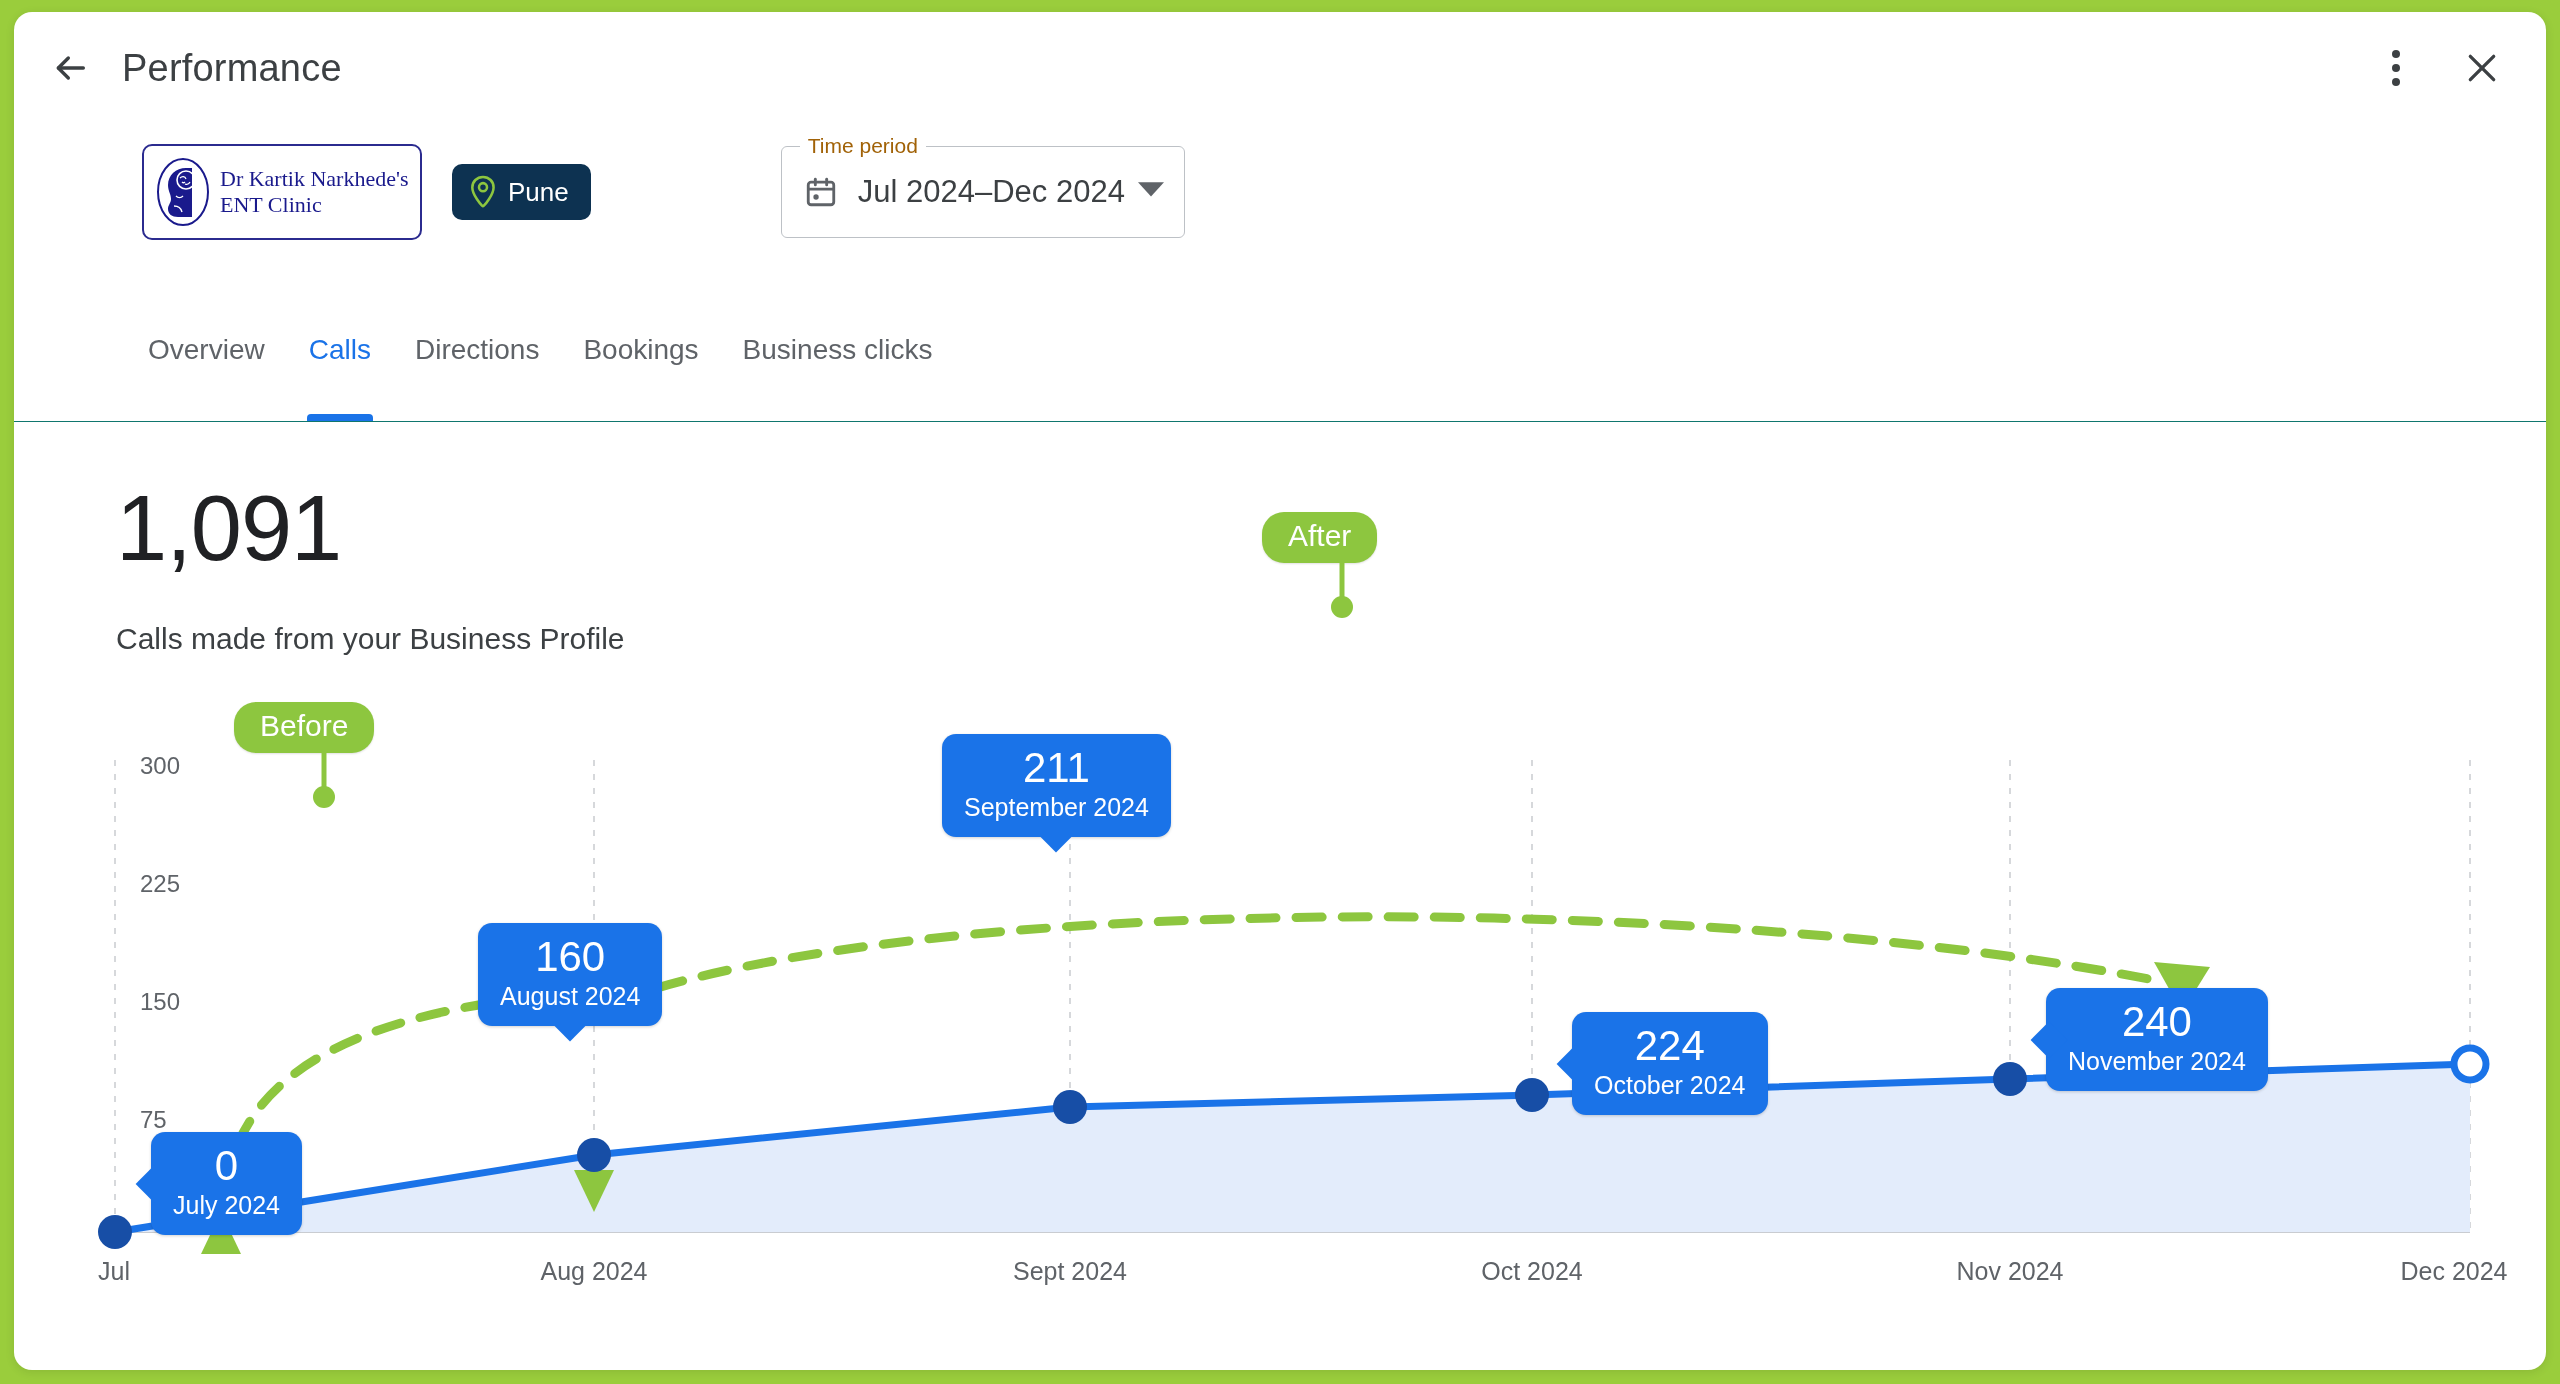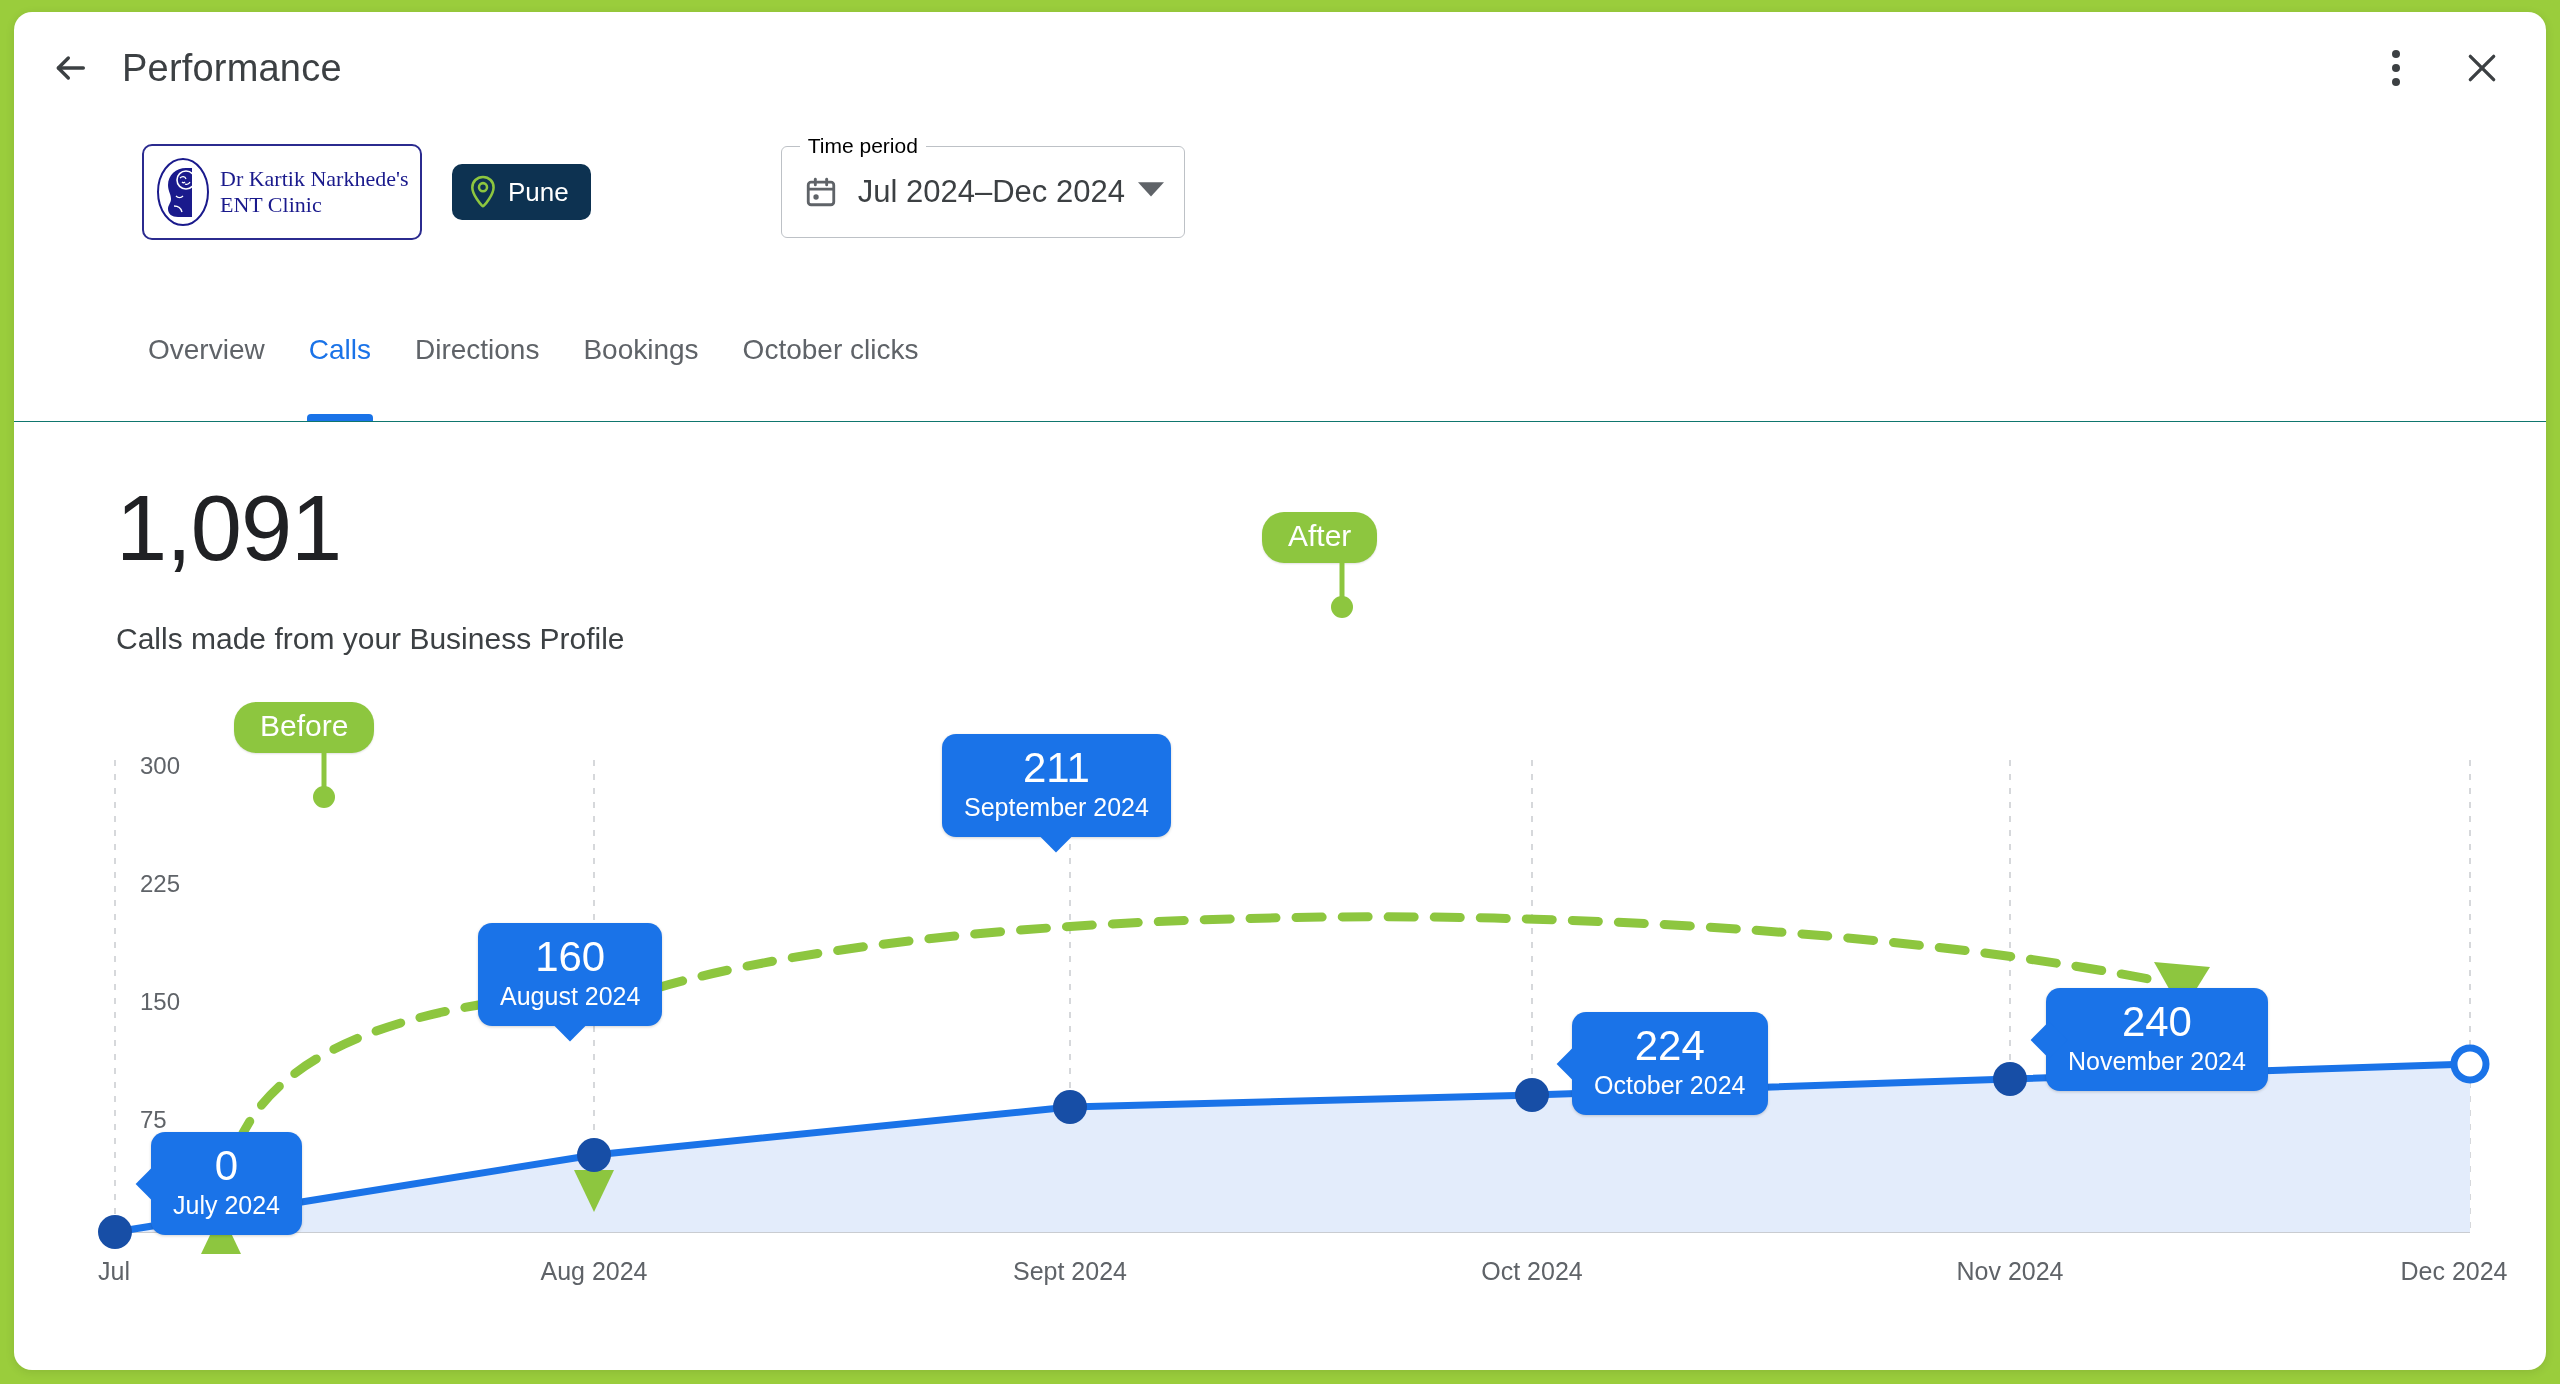--- a/index.html
+++ b/index.html
@@ -82,21 +82,21 @@
     margin-left: 190px;
     position: relative;
     width: 404px; height: 92px;
     border: 1px solid #bdc1c6; border-radius: 6px;
     display: flex; align-items: center; padding: 0 20px 0 22px;
     cursor: pointer;
   }
   #time-period-legend {
     position: absolute; top: -13px; left: 18px;
     background: #fff; padding: 0 8px;
-    font-size: 21px; color: #000000;
+    font-size: 21px; color: #a16207;
   }
   #tp-value { font-size: 31px; color: #3c4043; margin-left: 20px; }
   #tp-caret { margin-left: auto; }
 
   
   #tabs {
     position: absolute; top: 316px; left: 0; right: 0; height: 94px;
     display: flex; align-items: flex-start; border-bottom: 1px solid #0f766e;
   }
   .tab {
@@ -236,21 +236,21 @@
             </svg>
       </span>
     </div>
   </div>
 
   <div id="tabs">
     <div class="tab">Overview</div>
     <div class="tab active">Calls</div>
     <div class="tab">Directions</div>
     <div class="tab">Bookings</div>
-    <div class="tab">October clicks</div>
+    <div class="tab">Business clicks</div>
   </div>
 
   <div id="headline-num">1,091</div>
   <div id="headline-sub">Calls made from your Business Profile</div>
 
   <div id="chart-area">
 
     <svg id="chart-svg" width="2560" height="620">
 
       <g stroke="#d6d8db" stroke-width="2" stroke-dasharray="6 8">

